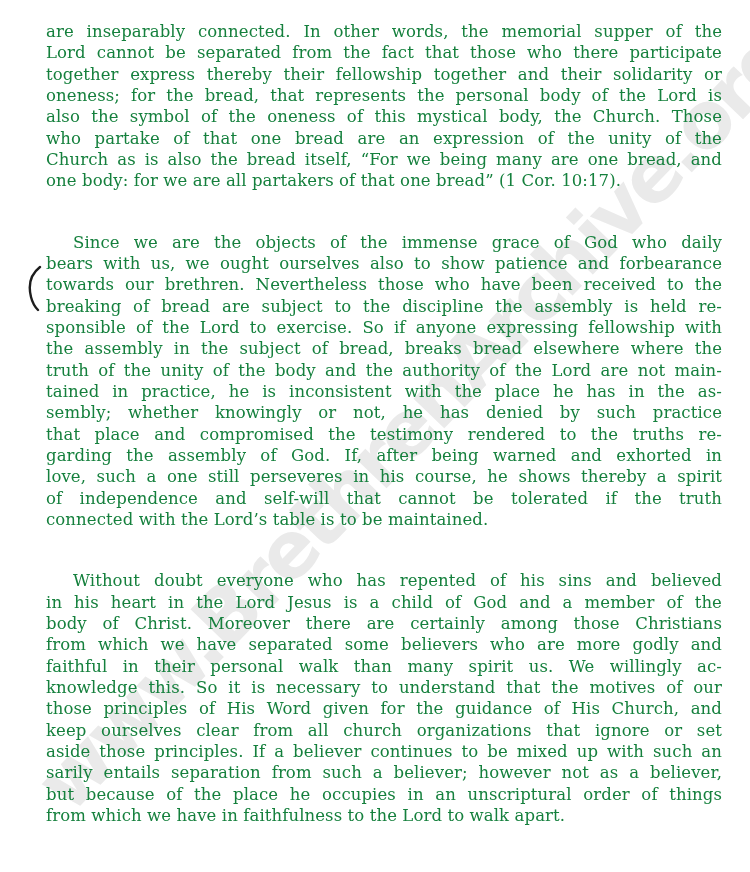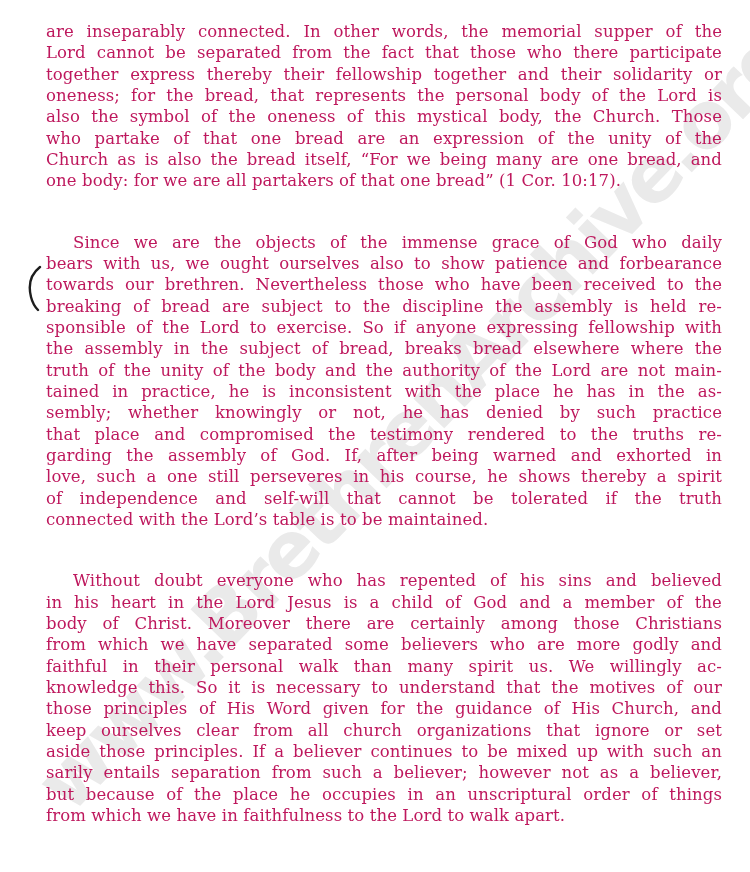--- a/index.html
+++ b/index.html
@@ -70,21 +70,21 @@
 <body style="background: rgb(255, 255, 255);">
 
 <div class="scan-page">
 
   <div class="watermark" style="color: rgb(234, 234, 234);">www.BrethrenArchive.org</div>
 
   <svg class="margin-mark" width="18" height="48" viewBox="0 0 18 48">
     <path d="M14,2 C5,9 2,20 5,32 C6.5,38 9,42 12,45" fill="none" stroke="#1d1d1d" stroke-width="2.4" stroke-linecap="round"></path>
   </svg>
 
-  <div class="page-text" style="color: #be185d;">
+  <div class="page-text" style="color: #15803d;">
       <div class="line">are inseparably connected. In other words, the memorial supper of the</div>
       <div class="line">Lord cannot be separated from the fact that those who there participate</div>
       <div class="line">together express thereby their fellowship together and their solidarity or</div>
       <div class="line">oneness; for the bread, that represents the personal body of the Lord is</div>
       <div class="line">also the symbol of the oneness of this mystical body, the Church. Those</div>
       <div class="line">who partake of that one bread are an expression of the unity of the</div>
       <div class="line">Church as is also the bread itself, “For we being many are one bread, and</div>
       <div class="line last">one body: for we are all partakers of that one bread” (1 Cor. 10:17).</div>
       <div class="line indent">Since we are the objects of the immense grace of God who daily</div>
       <div class="line">bears with us, we ought ourselves also to show patience and forbearance</div>

